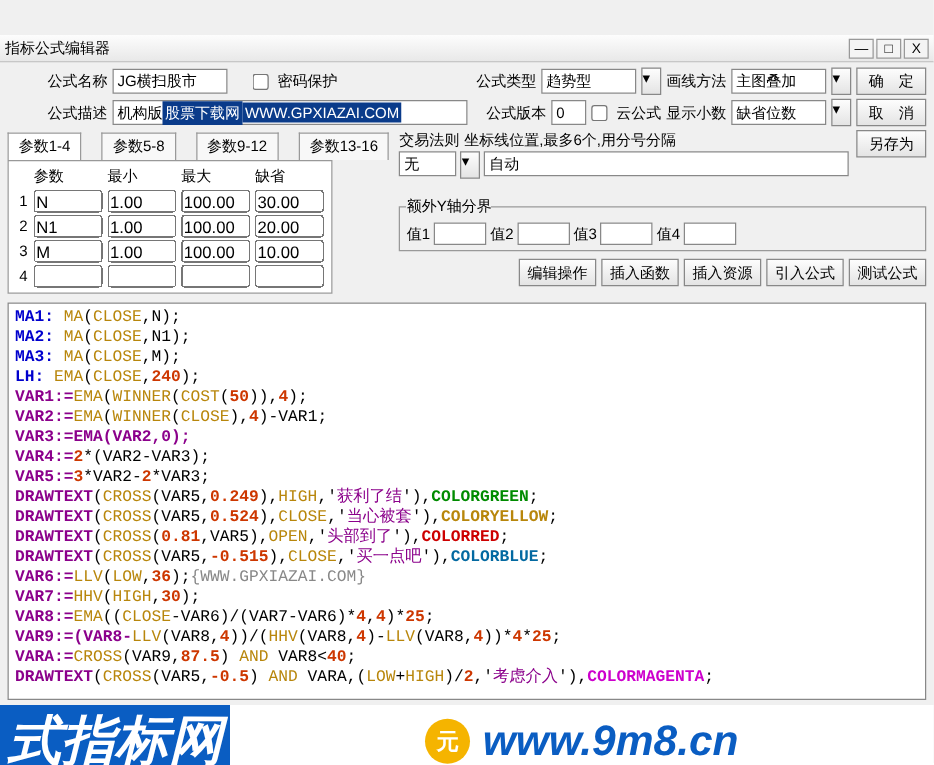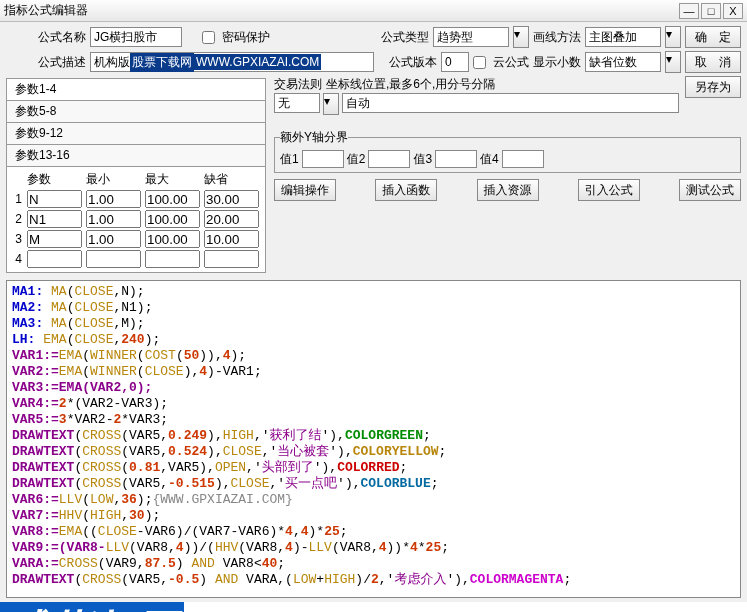--- a/index.html
+++ b/index.html
@@ -1,40 +1,40 @@
 <!DOCTYPE html>
 <html><head>
 <meta charset="utf-8">
 <style>
 * { box-sizing: border-box; margin: 0; padding: 0; }
 body { font-family: "Microsoft YaHei", SimSun, sans-serif; font-size: 12px; background: #f0f0f0; width: 747px; height: 612px; overflow: hidden; }
-.titlebar { background: linear-gradient(#fdfdfd,#e8e8e8); border-bottom: 1px solid #bbb; height: 22px; display: flex; align-items: center; padding: 0 4px; }
+.titlebar { background: linear-gradient(#fdfdfd,#e8e8e8); border-bottom: 1px solid #bbb; height: 22px; display: flex; align-items: center; padding: 0 4px; margin-top: 28px; }
 .titlebar .title { flex: 1; font-size: 12px; }
 .titlebar .winbtn { width: 20px; height: 16px; margin-left: 2px; border: 1px solid #999; background: #f4f4f4; text-align: center; line-height: 14px; font-size: 11px; cursor: pointer; }
 .main { padding: 4px 6px; background: #f0f0f0; }
 .row { display: flex; align-items: center; margin-bottom: 3px; gap: 4px; margin-left: 32px; }
 .lbl { white-space: nowrap; }
 input[type=text] { border: 1px solid #888; height: 20px; padding: 0 3px; background: #fff; font-size: 12px; }
 .btn { border: 1px solid #888; background: linear-gradient(#fdfdfd,#e4e4e4); height: 22px; padding: 0 6px; cursor: pointer; font-size: 12px; white-space: nowrap; }
 .btn.wide { width: 56px; }
 .chk { margin-right: 3px; }
 .highlight { background: #0a3b8a; color: #fff; padding: 1px 2px; }
-.tabs { display: flex; gap: 0; margin-top: 2px; flex-direction: column; }
+.tabs { display: flex; gap: 16px; margin-top: 2px; }
 .tab { border: 1px solid #999; border-bottom: none; background: #f8f8f8; padding: 2px 8px; font-size: 12px; cursor: pointer; }
 .tab.active { background: #fff; }
 .paramblk { border: 1px solid #999; background: #fff; padding: 3px 4px; display: inline-block; }
 .paramtbl { border-collapse: collapse; }
 .paramtbl td, .paramtbl th { padding: 1px 2px; font-weight: normal; font-size: 12px; text-align: left; }
 .paramtbl input { width: 55px; height: 18px; }
 .paramtbl .idx { width: 14px; text-align: right; padding-right: 3px; }
 .midright { display: flex; flex-direction: column; gap: 3px; }
 .coord { border: 1px solid #999; padding: 4px 5px; background: #f0f0f0; margin-top: 11px; }
 .coord .r { display: flex; align-items: center; gap: 3px; margin-bottom: 3px; }
 .mini { width: 42px !important; height: 18px !important; }
-.btnrow { display: flex; gap: 4px; margin-top: 3px; justify-content: space-between; }
+.btnrow { display: flex; gap: 4px; margin-top: 3px; justify-content: flex-end; }
 .code { border: 1px solid #888; background: #fff; margin-top: 4px; height: 318px; padding: 3px 5px; font-family: "Courier New", monospace; font-size: 13px; line-height: 16px; overflow: auto; white-space: pre; }
 .code .kw { color: #0000cd; font-weight: bold; }
 .code .var { color: #8b008b; font-weight: bold; }
 .code .fn { color: #b8860b; }
 .code .num { color: #cd3700; font-weight: bold; }
 .code .str { color: #8b008b; }
 .code .grn { color: #008b00; font-weight: bold; }
 .code .ylw { color: #b8860b; font-weight: bold; }
 .code .red { color: #cd0000; font-weight: bold; }
 .code .blu { color: #0369a1; font-weight: bold; }

